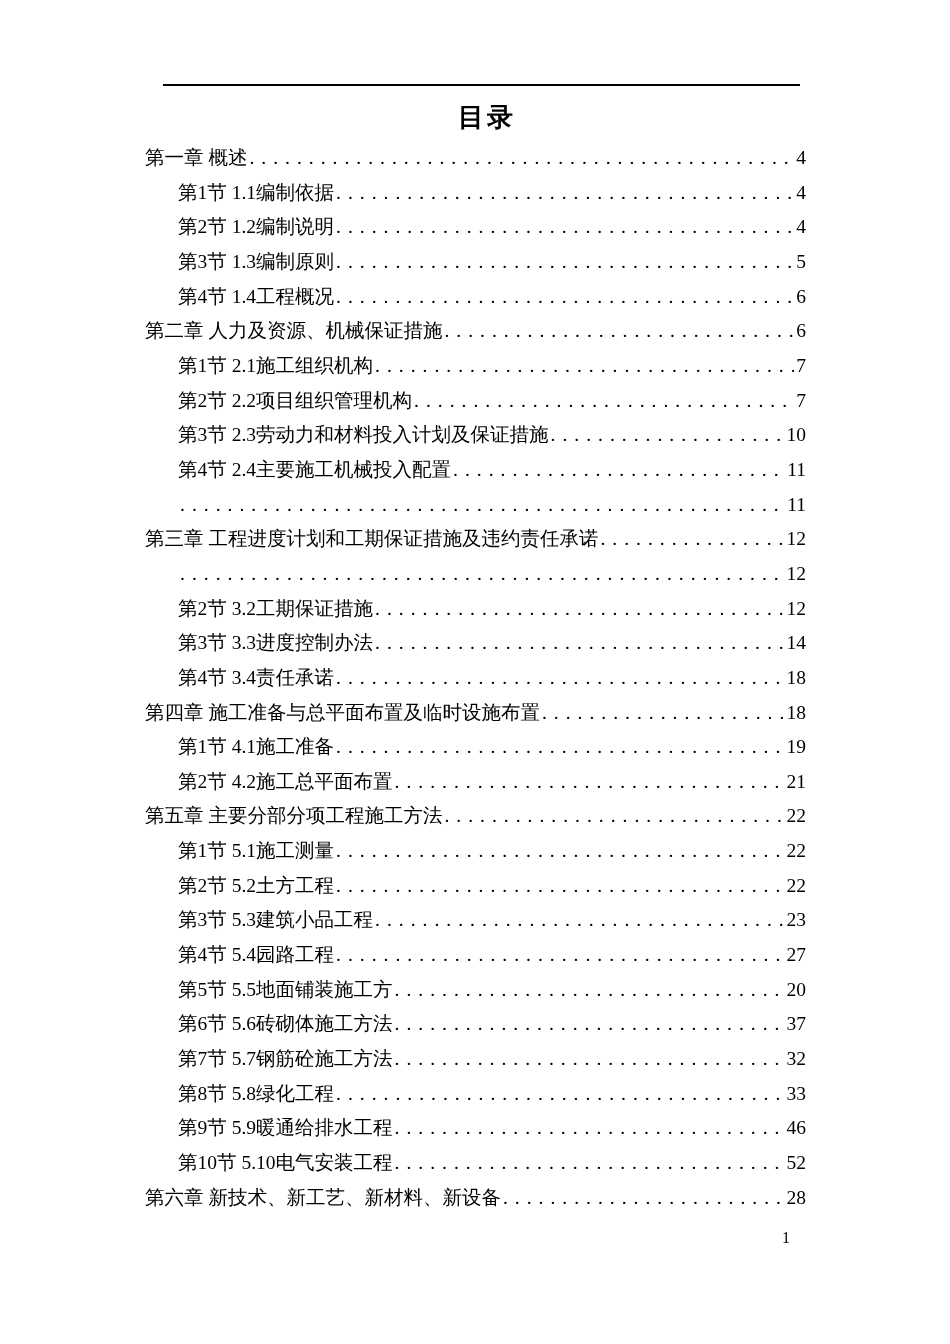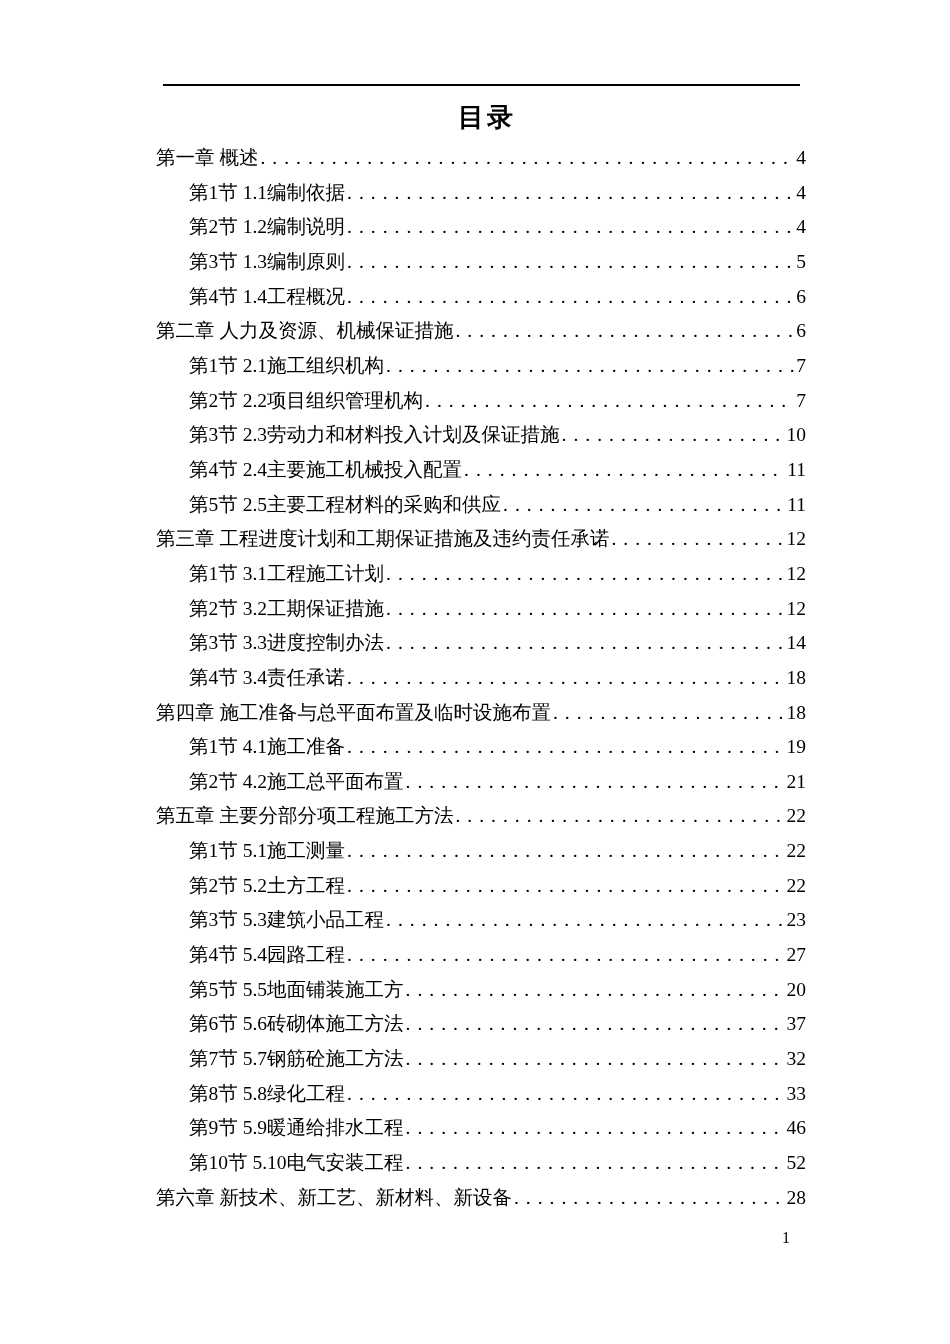--- a/index.html
+++ b/index.html
@@ -35,21 +35,20 @@
     font-weight: bold;
     letter-spacing: 3px;
     line-height: 1.2;
     padding-left: 12px;
   }
   .toc {
     position: absolute;
     top: 141px;
     left: 145px;
     right: 144px;
-    margin-left: 11px;
   }
   .toc-row {
     display: flex;
     align-items: baseline;
     line-height: 34.65px;
     font-size: 19.5px;
     white-space: nowrap;
   }
   .toc-row.level-2 {
     padding-left: 33px;
@@ -134,31 +133,29 @@
       <span class="toc-label">第3节 2.3劳动力和材料投入计划及保证措施</span>
       <span class="toc-dots">......................................................................................................................................................</span>
       <span class="toc-page">10</span>
     </div>
       <div class="toc-row level-2">
       <span class="toc-label">第4节 2.4主要施工机械投入配置</span>
       <span class="toc-dots">......................................................................................................................................................</span>
       <span class="toc-page">11</span>
     </div>
       <div class="toc-row level-2">
-      <span class="toc-label">第5节 2.5主要工程材料的采购和供应</span>
       <span class="toc-dots">......................................................................................................................................................</span>
       <span class="toc-page">11</span>
     </div>
       <div class="toc-row level-1">
       <span class="toc-label">第三章 工程进度计划和工期保证措施及违约责任承诺</span>
       <span class="toc-dots">......................................................................................................................................................</span>
       <span class="toc-page">12</span>
     </div>
       <div class="toc-row level-2">
-      <span class="toc-label">第1节 3.1工程施工计划</span>
       <span class="toc-dots">......................................................................................................................................................</span>
       <span class="toc-page">12</span>
     </div>
       <div class="toc-row level-2">
       <span class="toc-label">第2节 3.2工期保证措施</span>
       <span class="toc-dots">......................................................................................................................................................</span>
       <span class="toc-page">12</span>
     </div>
       <div class="toc-row level-2">
       <span class="toc-label">第3节 3.3进度控制办法</span>

